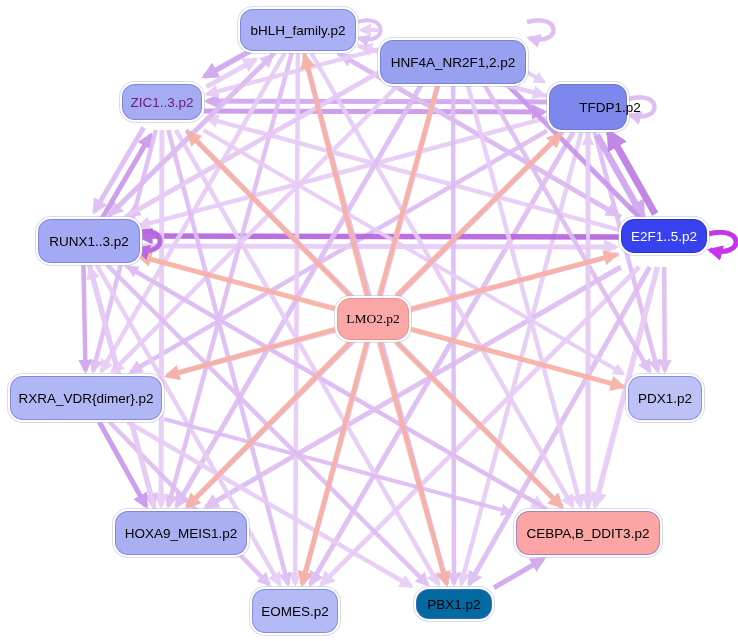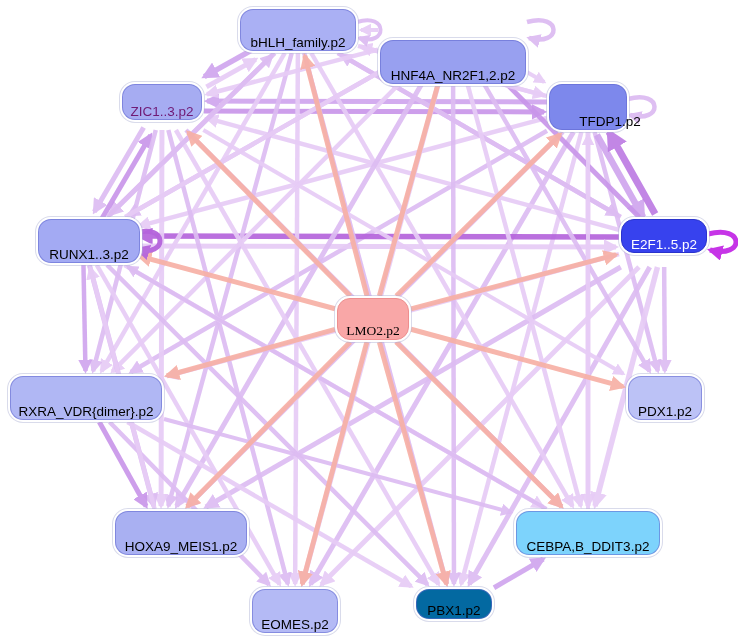--- a/index.html
+++ b/index.html
@@ -6,21 +6,21 @@
   #canvas{
     position:relative;
     width:738px;height:641px;
     background:#ffffff;
     overflow:hidden;
     font-family:"Liberation Sans", sans-serif;
   }
   #edges{position:absolute;left:0;top:0;width:738px;height:641px;}
   .node{
     position:absolute;
-    display:flex;align-items:flex-end;justify-content:center;
+    display:flex;align-items:center;justify-content:center;
     border-radius:13px;
     border:1px solid rgba(95,102,205,0.55);
     box-shadow:0 0 0 2px #ffffff, 0 0 0 3px rgba(170,175,210,0.45);
     font-size:13.5px;
     color:#000;
     white-space:nowrap;
     box-sizing:border-box;
     cursor:pointer;
     z-index:2;
   }
@@ -165,21 +165,21 @@
     </div>
   <div class="node" style="left: 10px; top: 376px; width: 152px; height: 44px; background: rgb(176, 183, 244); color: rgb(0, 0, 0);">
       <span>RXRA_VDR{dimer}.p2</span>
     </div>
   <div class="node" style="left: 628px; top: 376px; width: 74px; height: 44px; background: rgb(188, 194, 246); color: rgb(0, 0, 0);">
       <span>PDX1.p2</span>
     </div>
   <div class="node" style="left: 95px; top: 511px; width: 132px; height: 44px; background: rgb(169, 176, 242); color: rgb(0, 0, 0); margin-left: 20px;">
       <span>HOXA9_MEIS1.p2</span>
     </div>
-  <div class="node" style="left: 516px; top: 511px; width: 144px; height: 44px; background: #7dd3fc; color: rgb(0, 0, 0);">
+  <div class="node" style="left: 516px; top: 511px; width: 144px; height: 44px; background: #fca5a5; color: rgb(0, 0, 0);">
       <span>CEBPA,B_DDIT3.p2</span>
     </div>
   <div class="node" style="left: 252px; top: 589px; width: 86px; height: 44px; background: rgb(180, 186, 245); color: rgb(0, 0, 0);">
       <span>EOMES.p2</span>
     </div>
   <div class="node" style="left: 416px; top: 589px; width: 76px; height: 30px; background: #0369a1; color: rgb(0, 0, 0);">
       <span>PBX1.p2</span>
     </div>
 </div>
 

